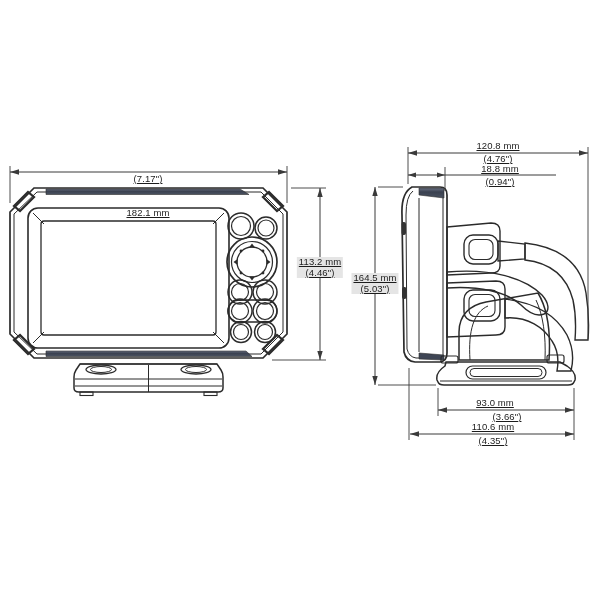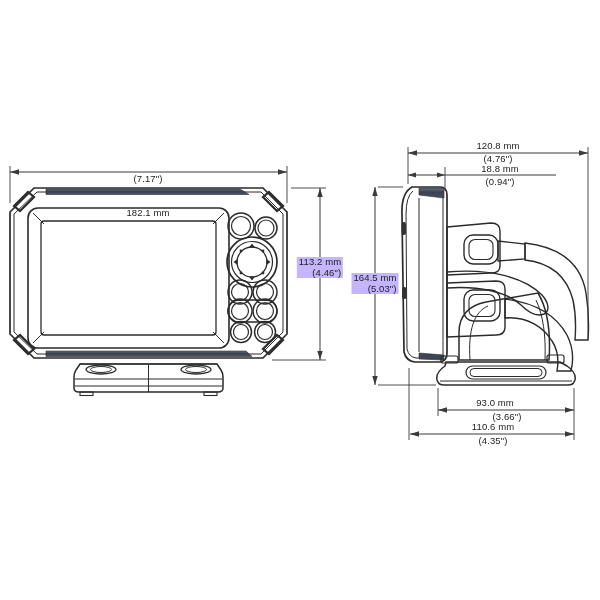--- a/index.html
+++ b/index.html
@@ -1,21 +1,21 @@
 <!DOCTYPE html>
 <html><head>
 <meta charset="utf-8">
 <style>
   html,body{margin:0;padding:0;background:#fff;}
   #stage{position:relative;width:600px;height:600px;background:#ffffff;overflow:hidden;
          font-family:"Liberation Sans",sans-serif;}
   #stage svg{position:absolute;left:0;top:0;}
   .dim{position:absolute;font:9.5px/1.12 "Liberation Sans",sans-serif;color:#1c1c1c;
-       text-align:right;transform:translateX(-50%);white-space:nowrap;letter-spacing:.1px;}
-  .dim.bg{background:#c4b5fd;padding:0 2px;}
+       text-align:center;transform:translateX(-50%);white-space:nowrap;letter-spacing:.1px;text-decoration:underline;}
+  .dim.bg{background:#e5e5e5;padding:0 2px;}
   .devline{stroke:#2b2b2b;fill:none;}
   .dimline{stroke:#3a3a3a;stroke-width:1;fill:none;}
   .extline{stroke:#3a3a3a;stroke-width:.9;fill:none;}
   .arrow{fill:#3a3a3a;stroke:none;}
 </style>
 </head>
 <body>
 
 <div id="stage">
 

